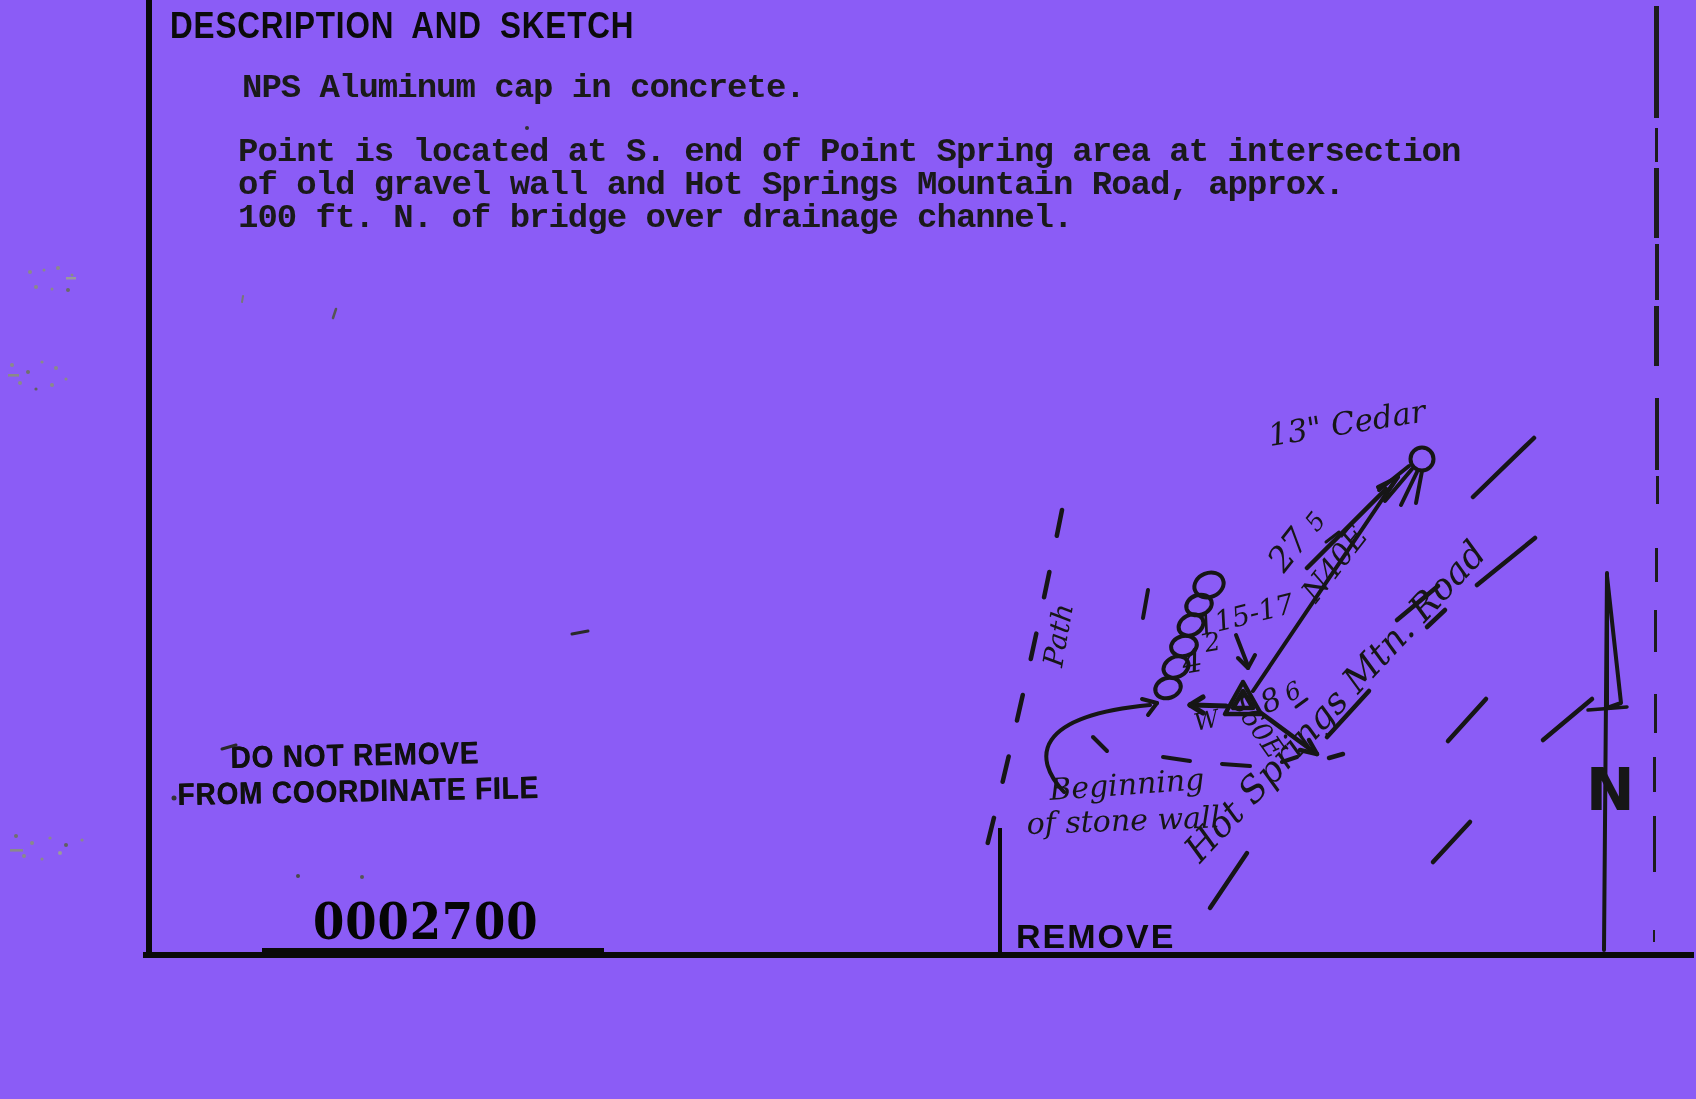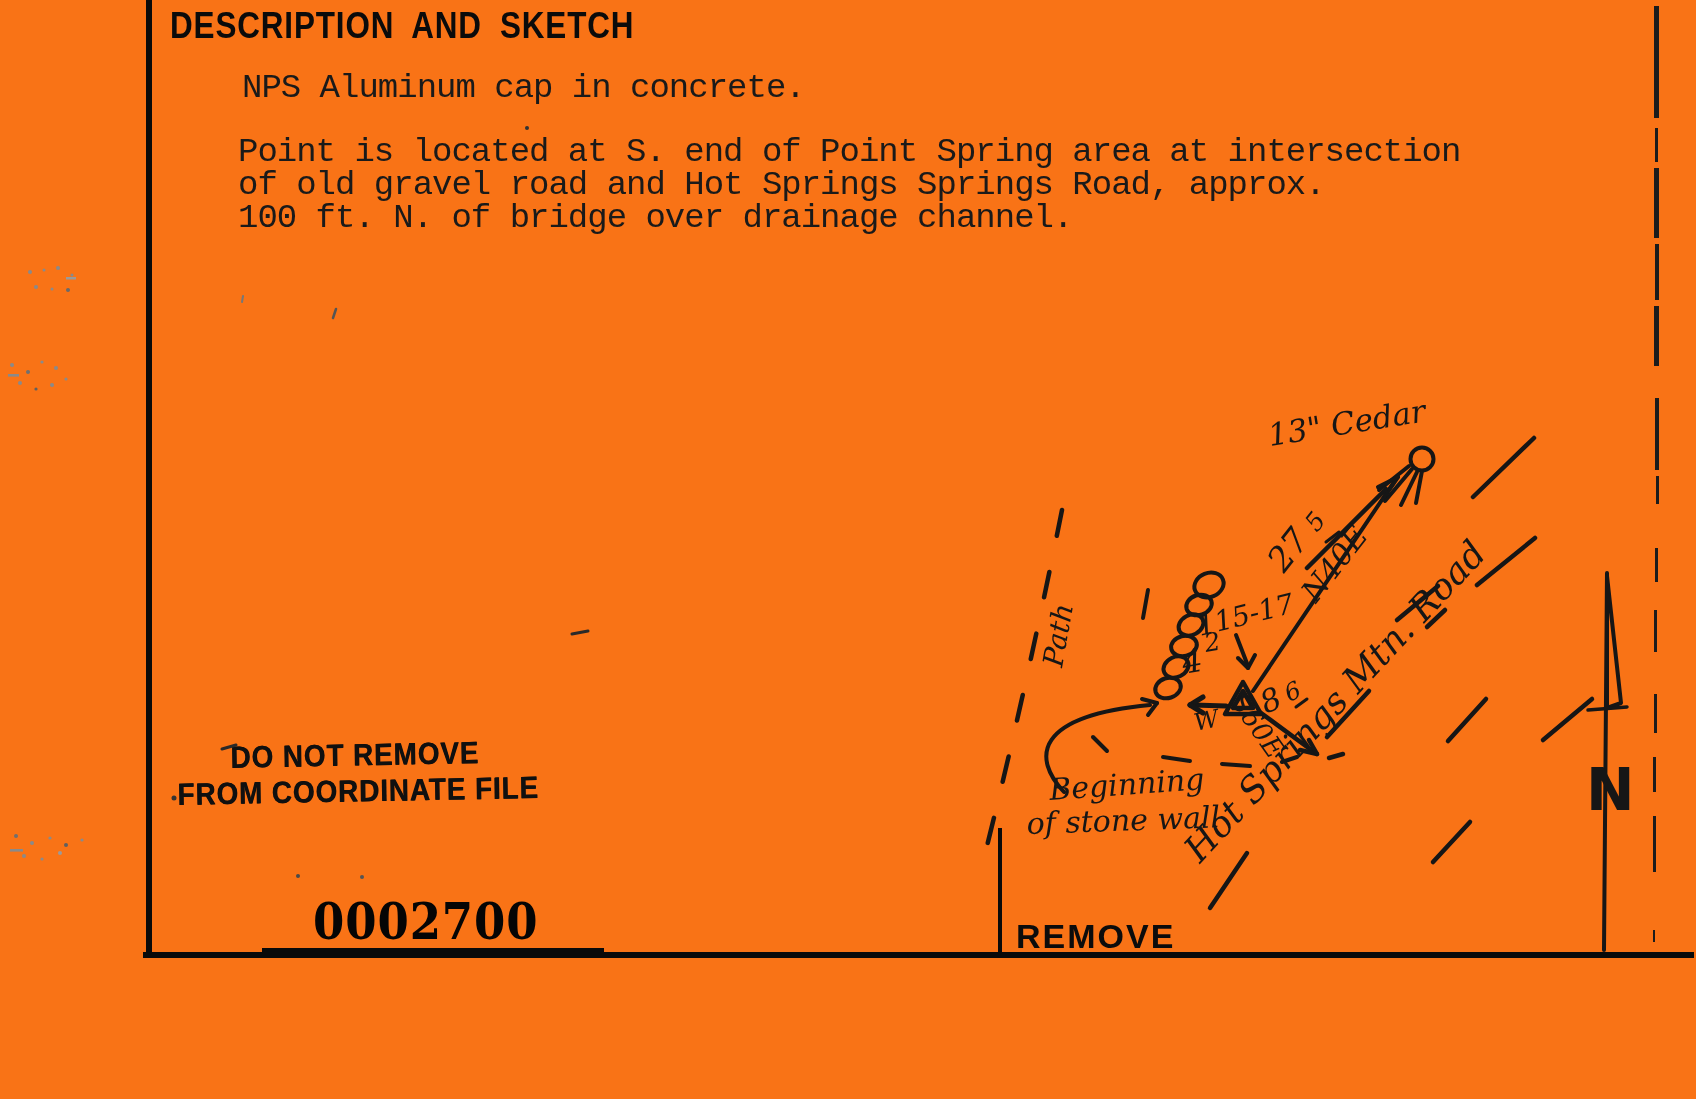--- a/index.html
+++ b/index.html
@@ -1,21 +1,21 @@
 <!DOCTYPE html>
 <html><head>
 <meta charset="utf-8">
 <style>
   html,body{margin:0;padding:0;background:#fff;}
-  #page{position:relative;width:1696px;height:1099px;background:#f97316;overflow:hidden;
+  #page{position:relative;width:1696px;height:1099px;background:#8b5cf6;overflow:hidden;
         font-family:"Liberation Sans",sans-serif;color:#141414;}
   .abs{position:absolute;}
   .title{font-family:"Liberation Sans",sans-serif;font-weight:700;font-size:37px;color:#0b0b0b;
          letter-spacing:1px;word-spacing:10px;transform:scaleX(.85);transform-origin:left top;white-space:nowrap;}
-  .typed{font-family:"Liberation Mono",monospace;font-weight:400;font-size:34px;color:#1a1a1a;
+  .typed{font-family:"Liberation Mono",monospace;font-weight:700;font-size:34px;color:#1a1a1a;
          white-space:nowrap;line-height:33px;letter-spacing:-1px;}
   .stamp-line{font-family:"Liberation Sans",sans-serif;font-weight:700;font-size:31px;color:#101010;
          letter-spacing:1px;transform:scaleX(.9) rotate(-1deg);transform-origin:left top;white-space:nowrap;
          text-shadow:0.6px 0 #101010;}
   .coordnum{font-family:"DejaVu Serif",serif;font-weight:700;font-size:50px;color:#050505;
          transform:scaleX(.9);transform-origin:left top;letter-spacing:1px;white-space:nowrap;}
   .sketchlabel{font-family:"Liberation Sans",sans-serif;font-weight:700;font-size:34px;color:#0c0c0c;
          letter-spacing:2px;white-space:nowrap;}
   .rule{background:#0a0a0a;}
   .ragged{background:#1c1c1c;}
@@ -44,21 +44,21 @@
     <div class="abs ragged" style="left:1653px;top:757px;width:3px;height:35px;"></div>
     <div class="abs ragged" style="left:1653px;top:816px;width:3px;height:56px;"></div>
     <div class="abs ragged" style="left:1653px;top:930px;width:2px;height:12px;"></div>
   </div>
 
   <div class="abs title" style="left:170px;top:5px;">DESCRIPTION AND SKETCH</div>
 
   <div class="abs typed" style="left:242px;top:72px;">NPS Aluminum cap in concrete.</div>
   <div class="abs" style="left:238px;top:136px;">
     <div class="typed">Point is located at S. end of Point Spring area at intersection</div>
-    <div class="typed">of old gravel road and Hot Springs Springs Road, approx.</div>
+    <div class="typed">of old gravel wall and Hot Springs Mountain Road, approx.</div>
     <div class="typed">100 ft. N. of bridge over drainage channel.</div>
   </div>
 
   <div>
     <div class="abs stamp-line" style="left:230px;top:740px;">DO NOT REMOVE</div>
     <div class="abs stamp-line" style="left:177px;top:777px;">FROM COORDINATE FILE</div>
   </div>
 
   <div class="abs coordnum" style="left:313px;top:892px;">0002700</div>
 

